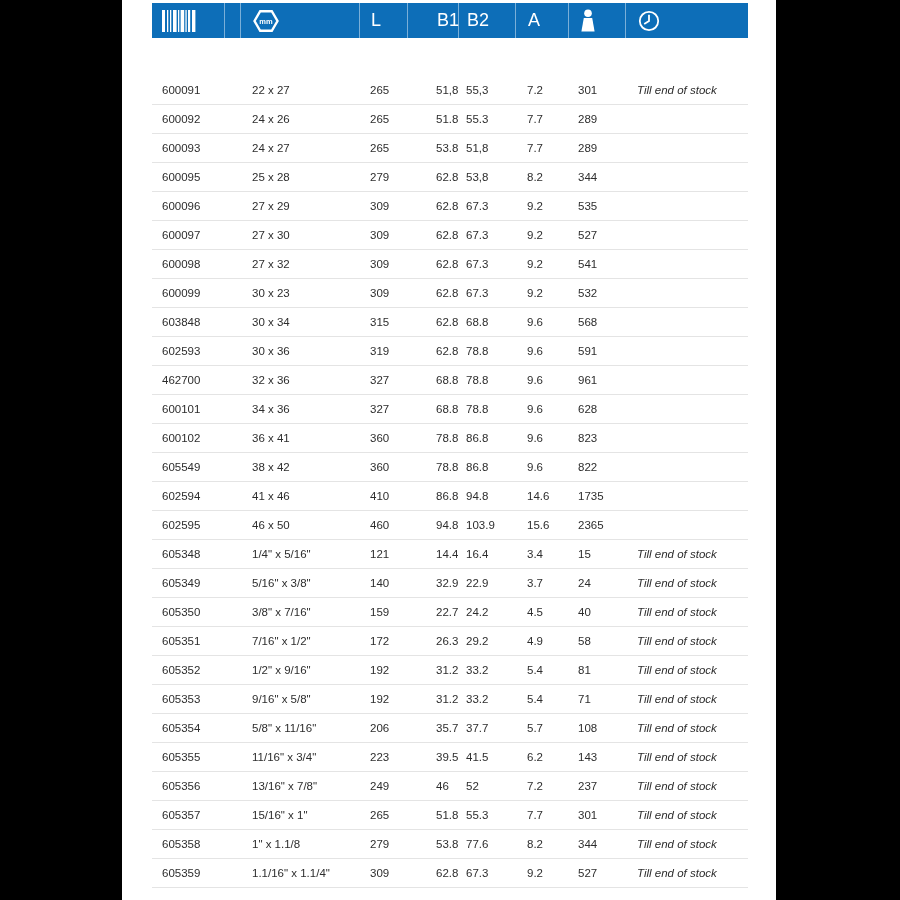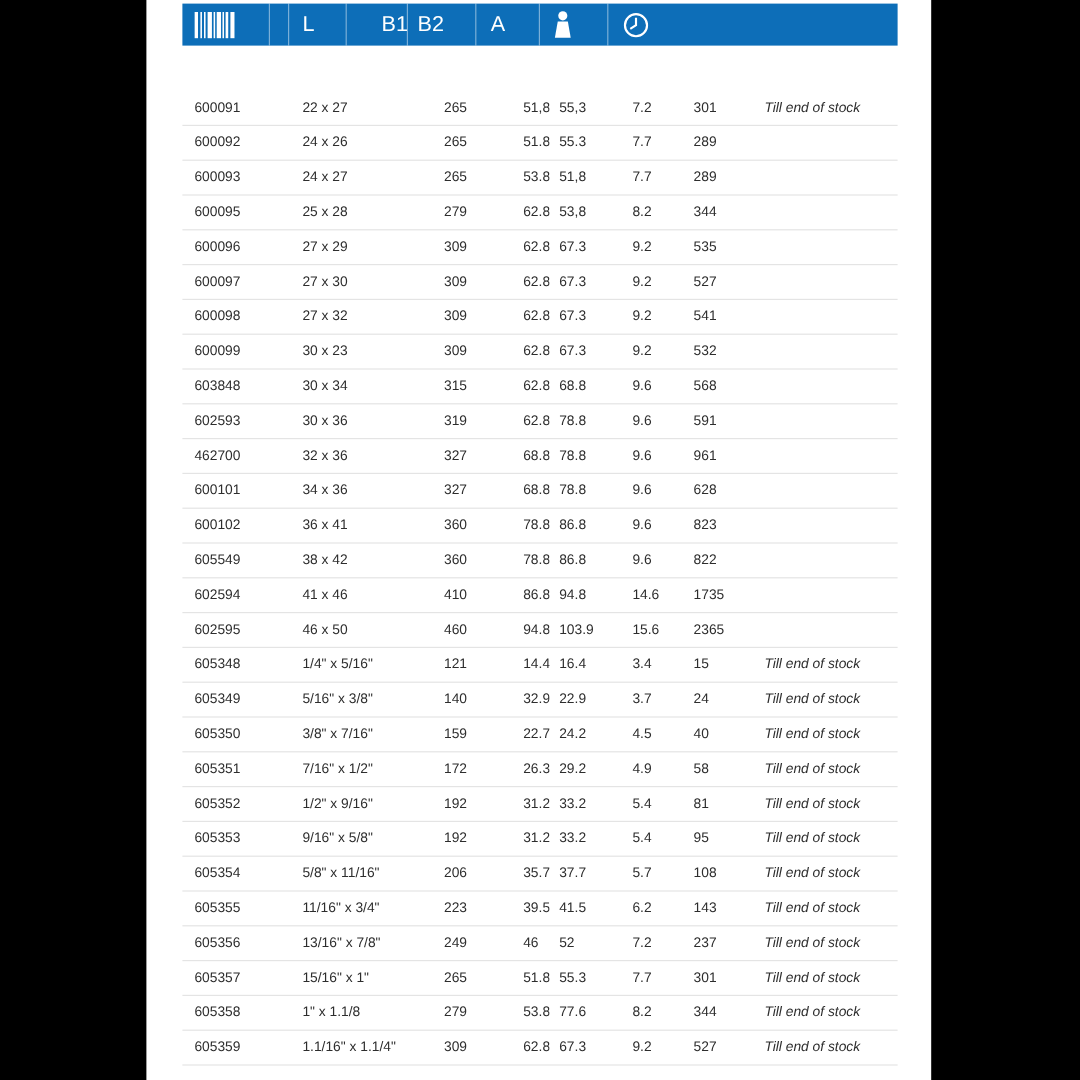--- a/index.html
+++ b/index.html
@@ -80,20 +80,28 @@
                 <rect x="23.4" y="0" width="1.3" height="22"></rect>
                 <rect x="26" y="0" width="2.2" height="22"></rect>
                 <rect x="30" y="0" width="3.4" height="22"></rect>
               </g>
             </svg>
           </span>
         </div>
 
         <div class="th c1"></div>
 
+        <div class="th c2">
+          <span class="icon">
+            <svg width="26" height="24" viewBox="0 0 26 24" xmlns="http://www.w3.org/2000/svg">
+              <polygon points="1.5,12 7.2,2.2 18.8,2.2 24.5,12 18.8,21.8 7.2,21.8" fill="none" stroke="#ffffff" stroke-width="2.4"></polygon>
+              <text x="13" y="14.8" text-anchor="middle" font-size="7.5" font-weight="bold" fill="#ffffff" font-family="Liberation Sans, sans-serif">mm</text>
+            </svg>
+          </span>
+        </div>
 
         <div class="th c3">
           <span>L</span>
         </div>
 
         <div class="th c4">
           <span>B1</span>
         </div>
 
         <div class="th c5">
@@ -378,21 +386,21 @@
   </div>
 
   <div class="tr">
     <div class="td c0">605353</div>
     <div class="td c1"></div>
     <div class="td c2">9/16" x 5/8"</div>
     <div class="td c3">192</div>
     <div class="td c4">31.2</div>
     <div class="td c5">33.2</div>
     <div class="td c6">5.4</div>
-    <div class="td c7">95</div>
+    <div class="td c7">71</div>
     <div class="td c8">Till end of stock</div>
   </div>
 
   <div class="tr">
     <div class="td c0">605354</div>
     <div class="td c1"></div>
     <div class="td c2">5/8" x 11/16"</div>
     <div class="td c3">206</div>
     <div class="td c4">35.7</div>
     <div class="td c5">37.7</div>

